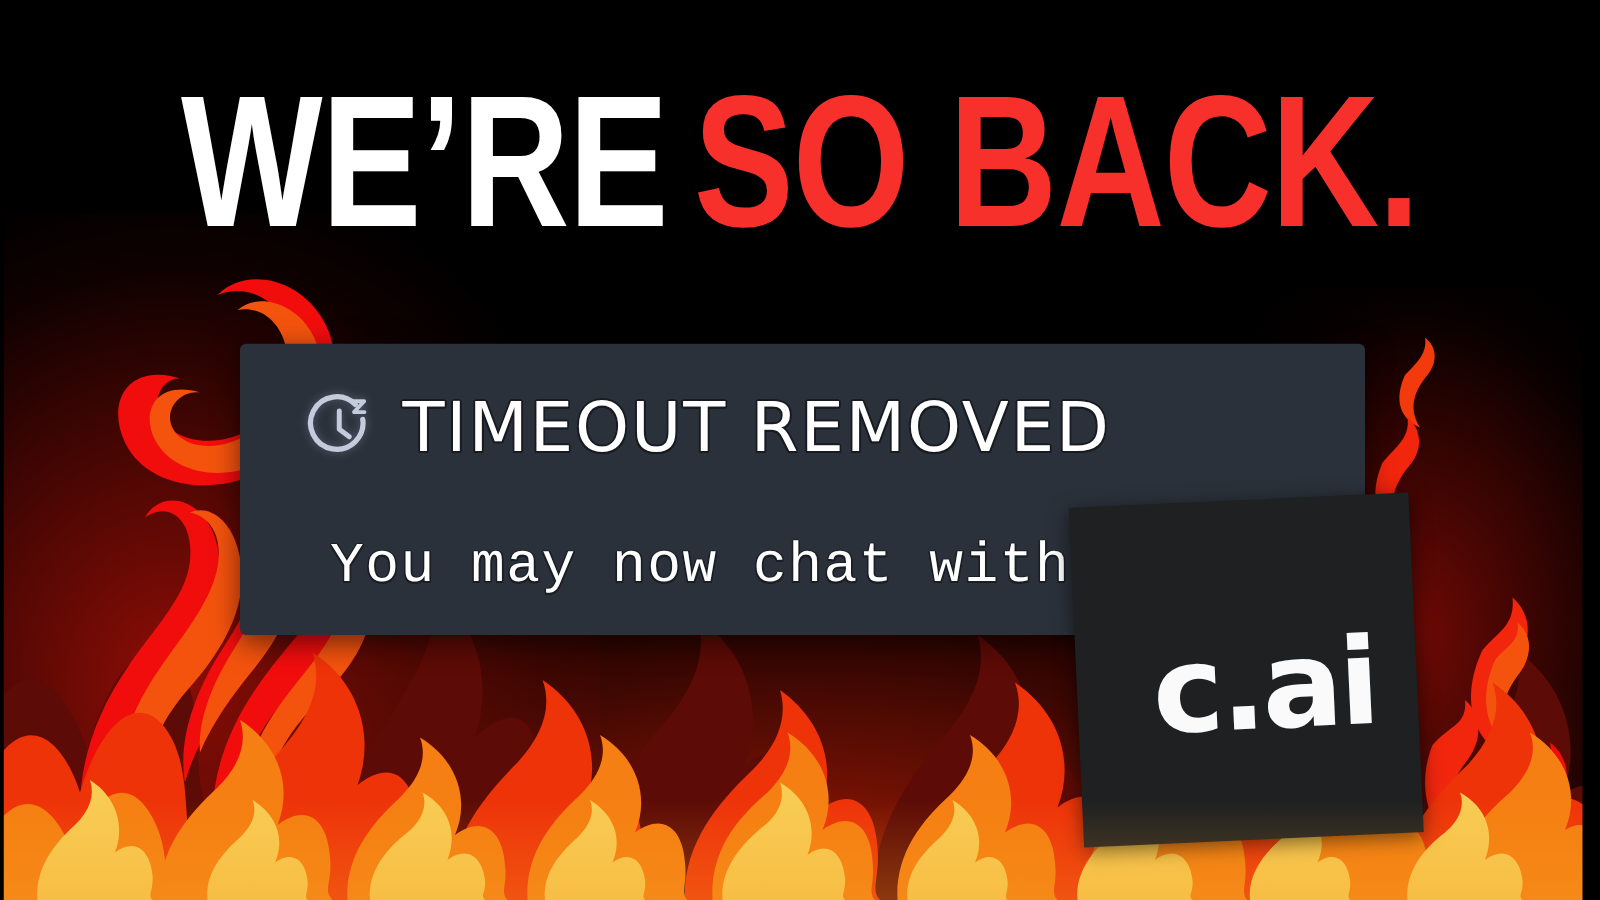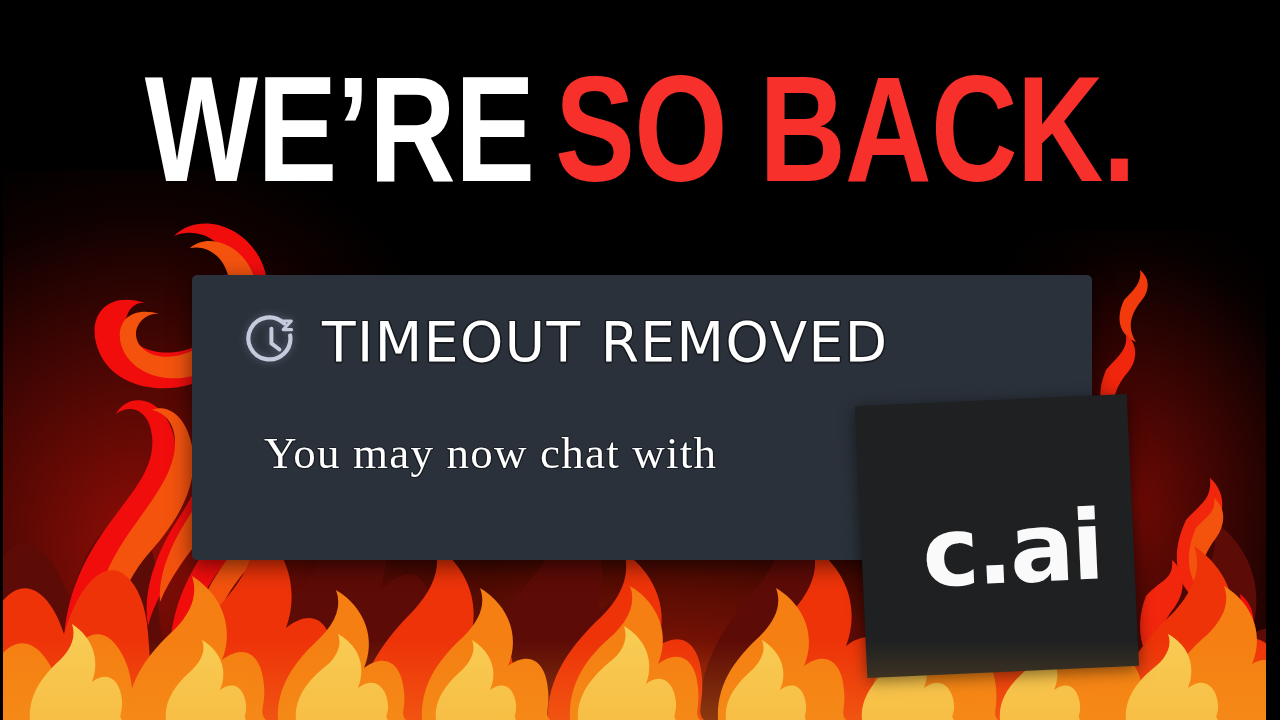--- a/index.html
+++ b/index.html
@@ -48,21 +48,21 @@
     transform:scaleX(.80);
     transform-origin:50% 50%;
     z-index:40;
   }
   #headline .w{ color:#ffffff; }
   #headline .r{ color:#f8302c; }
   #headline .sp{ display:inline-block; width:26px; }
 
   
   #card{
-    position:absolute; left:192px; top:275px; width:900px; height:285px;
+    position:absolute; left:192px; top:275px; width:900px; height:233px;
     background:#2b313a;
     border-radius:5px;
     box-shadow:0 6px 22px rgba(0,0,0,.55);
     z-index:30;
   }
   #card-head{
     position:absolute; left:52px; top:38px;
     display:flex; align-items:center; gap:22px;
   }
   #timer-icon{ width:56px; height:56px; display:block; filter:drop-shadow(0 0 4px rgba(170,190,225,.35)); }
@@ -77,21 +77,21 @@
       -1.5px 0 0 #181c22, 1.5px 0 0 #181c22,
       0 -1.5px 0 #181c22, 0 1.5px 0 #181c22,
       1.2px 1.2px 0 #181c22, -1.2px 1.2px 0 #181c22,
       1.2px -1.2px 0 #181c22, -1.2px -1.2px 0 #181c22;
     white-space:nowrap;
   }
   #card-body{
     position:absolute; left:72px; top:140px; width:700px;
   }
   #card-body .bline{
-    font-family:Liberation Serif, serif;
+    font-family:Liberation Mono, monospace;
     font-weight:400;
     font-size:45px;
     line-height:77px;
     color:#ffffff;
     letter-spacing:1.2px;
     text-shadow:
       -1.3px 0 0 #1a1e25, 1.3px 0 0 #1a1e25,
       0 -1.3px 0 #1a1e25, 0 1.3px 0 #1a1e25,
       1px 1px 0 #1a1e25, -1px 1px 0 #1a1e25;
     white-space:nowrap;

